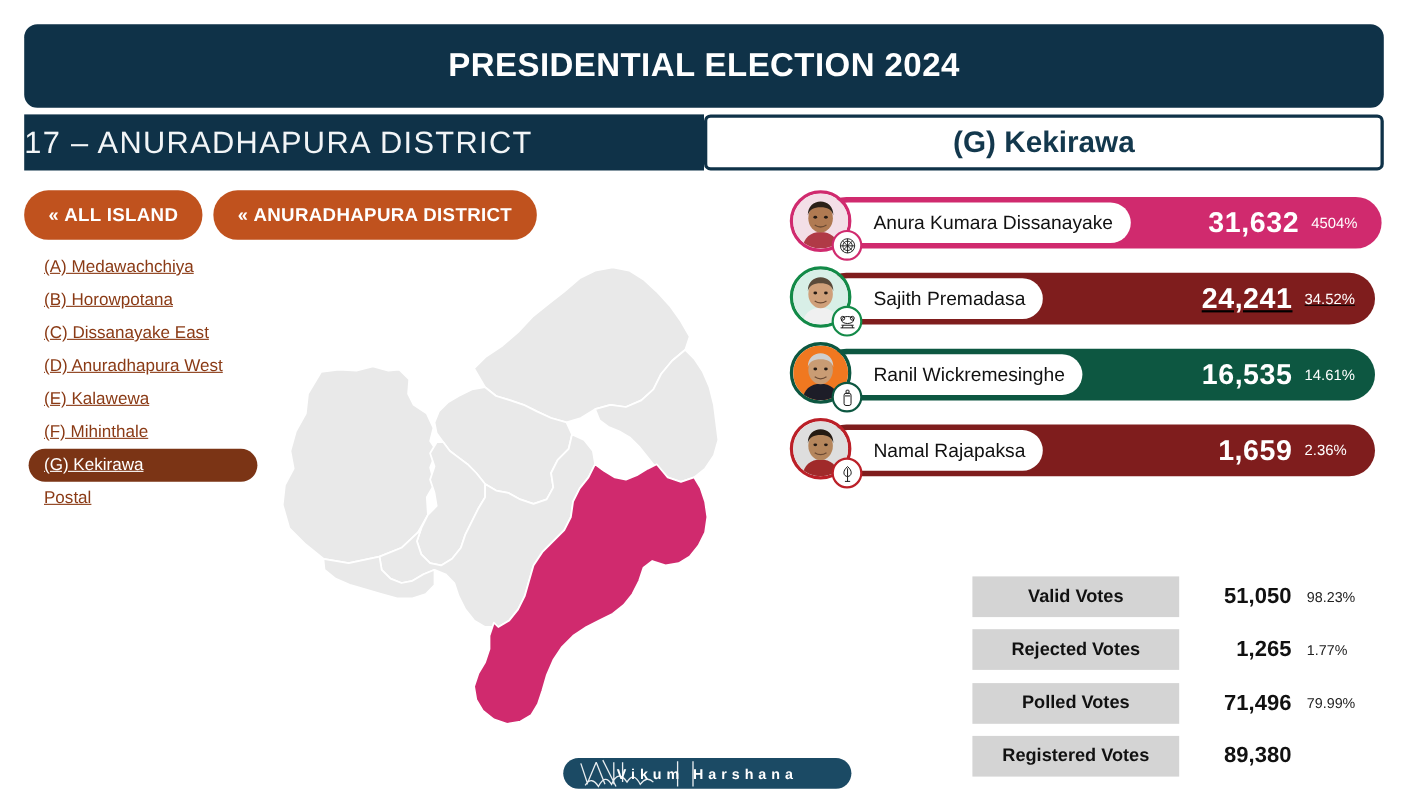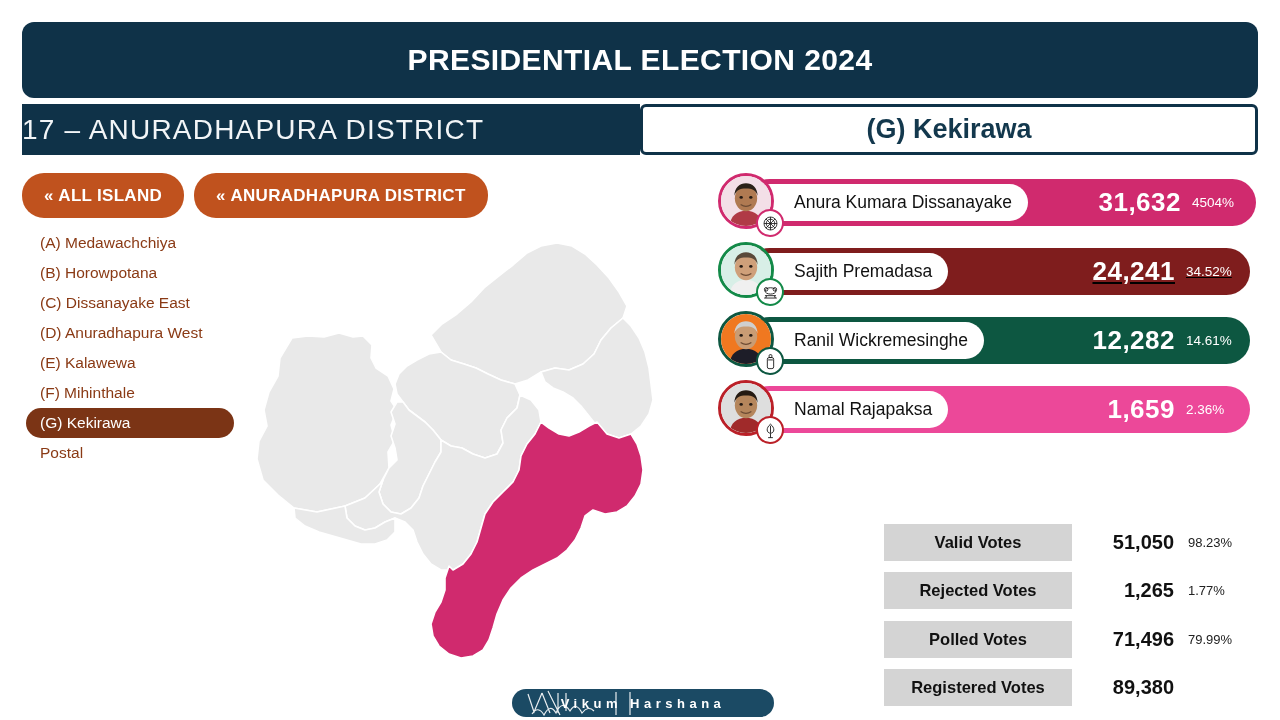--- a/index.html
+++ b/index.html
@@ -84,21 +84,21 @@
     color: #8a3a15;
     border-radius: 15px;
     white-space: nowrap;
   }
   .division-item.active {
     background: #7b3415;
     color: #ffffff;
     font-weight: bold;
     width: 208px;
   }
-  .division-item .dl { font-weight: normal; }
+  .division-item .dl { font-weight: normal; text-decoration: underline; }
   .division-item.postal { padding-left: 14px; color: #8a3a15; }
 
   
   .map-wrap {
     position: absolute; left: 245px; top: 240px;
     width: 465px; height: 450px;
   }
   .map-wrap svg { width: 100%; height: 100%; display: block; }
 
   
@@ -357,21 +357,21 @@
           <svg viewBox="0 0 24 24" fill="none" stroke="#111" stroke-width="1.1">
             <ellipse cx="12" cy="10" rx="7" ry="4"></ellipse>
             <circle cx="6.5" cy="8" r="2.2"></circle>
             <circle cx="17.5" cy="8" r="2.2"></circle>
             <path d="M5 16h14M7 16l-1 3M17 16l1 3M4 19h16"></path>
           </svg>
         </div>
       </div>
       <div class="cand-row">
         <div class="bar" style="background: rgb(13, 87, 65); width: 504px;">
-          <span class="votes">12,282</span>
+          <span class="votes">16,535</span>
           <span class="pct">14.61%</span>
         </div>
         <div class="name-pill">
           <span class="cand-name">Ranil Wickremesinghe</span>
         </div>
         <div class="avatar" style="border-color: rgb(13, 87, 65);">
           <svg viewBox="0 0 56 56">
             <rect width="56" height="56" fill="#f07820"></rect>
             <path d="M10 56c0-11 8-17 18-17s18 6 18 17z" fill="#1d1d28"></path>
             <ellipse cx="28" cy="25" rx="12.5" ry="14.5" fill="#c99c74"></ellipse>
@@ -383,21 +383,21 @@
         </div>
         <div class="symbol" style="border-color: rgb(13, 87, 65);">
           <svg viewBox="0 0 24 24" fill="none" stroke="#111" stroke-width="1.1">
             <rect x="8" y="7" width="8" height="14" rx="2.2"></rect>
             <rect x="10.3" y="3.4" width="3.4" height="3.6" rx="1"></rect>
             <path d="M9 10h6"></path>
           </svg>
         </div>
       </div>
       <div class="cand-row">
-        <div class="bar" style="background: #ec4899; width: 504px;">
+        <div class="bar" style="background: #7f1d1d; width: 504px;">
           <span class="votes">1,659</span>
           <span class="pct">2.36%</span>
         </div>
         <div class="name-pill">
           <span class="cand-name">Namal Rajapaksa</span>
         </div>
         <div class="avatar" style="border-color: rgb(187, 32, 40);">
           <svg viewBox="0 0 56 56">
             <rect width="56" height="56" fill="#dedede"></rect>
             <path d="M10 56c0-11 8-17 18-17s18 6 18 17z" fill="#a02a2a"></path>

